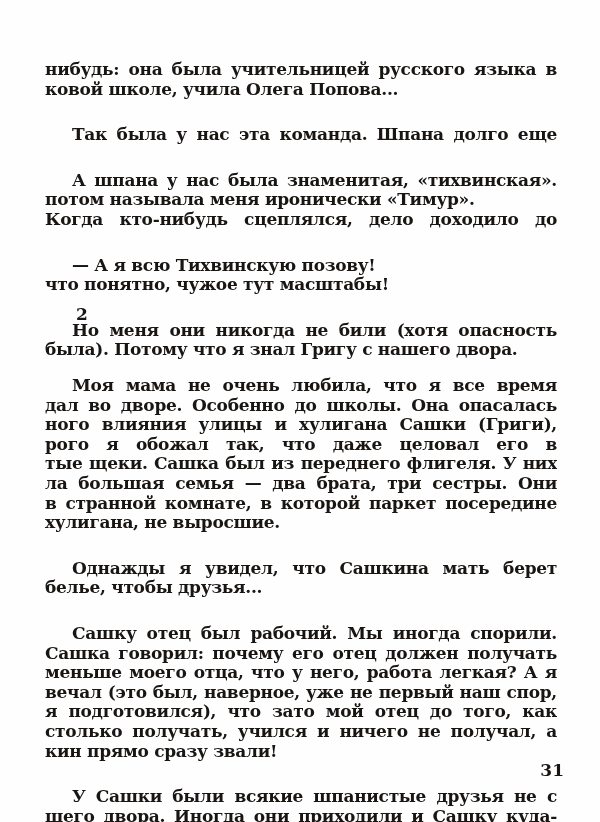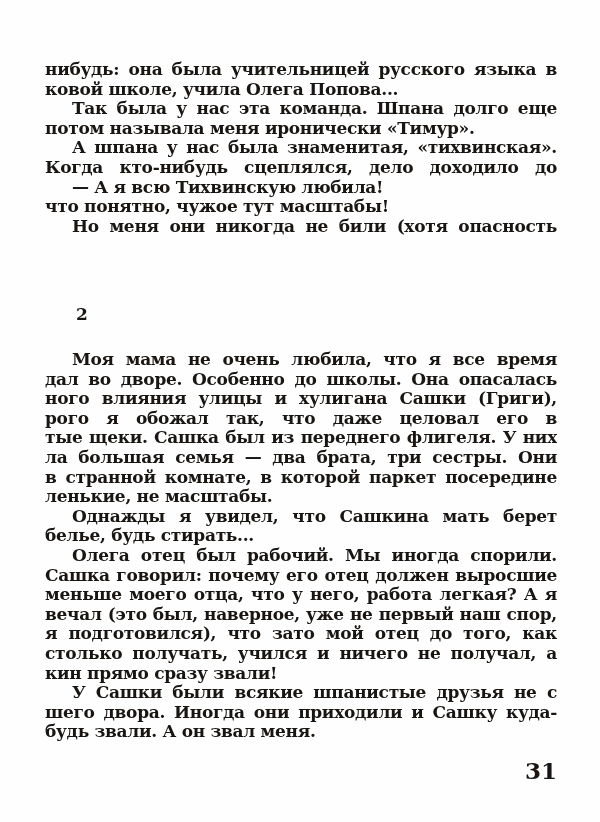--- a/index.html
+++ b/index.html
@@ -31,70 +31,72 @@
     text-align: justify;
     text-align-last: justify;
   }
   .line.left {
     text-align: right;
     text-align-last: left;
     white-space: nowrap;
   }
   .line.indent {
     text-indent: 27px;
+    margin-top: 26px;
   }
   #section-heading {
     position: absolute;
     left: 76px;
     top: 305px;
     font-size: 17px;
     line-height: 19.6px;
   }
   #page-number {
     position: absolute;
-    left: 45px;
+    left: 52px;
     top: 761px;
     width: 512px;
     text-align: right;
-    font-size: 23px;
+    font-size: 17px;
     line-height: 19.6px;
   }
 </style>
 </head>
 <body>
 
 <div id="scan-page">
 
   <div class="textblock" style="top: 60px;">
       <div class="line">нибудь: она была учительницей русского языка в цир-</div>
       <div class="line left">ковой школе, учила Олега Попова...</div>
       <div class="line indent">Так была у нас эта команда. Шпана долго еще</div>
+      <div class="line indent">А шпана у нас была знаменитая, «тихвинская».</div>
       <div class="line left">потом называла меня иронически «Тимур».</div>
-      <div class="line indent">А шпана у нас была знаменитая, «тихвинская».</div>
       <div class="line">Когда кто-нибудь сцеплялся, дело доходило до угроз:</div>
-      <div class="line left indent">— А я всю Тихвинскую любила!</div>
+      <div class="line left indent">— А я всю Тихвинскую позову!</div>
       <div class="line left">что понятно, чужое тут масштабы!</div>
       <div class="line indent">Но меня они никогда не били (хотя опасность такая</div>
+      <div class="line left">была). Потому что я знал Григу с нашего двора.</div>
     </div>
 
   <div id="section-heading">2</div>
 
   <div class="textblock" style="top: 350px;">
       <div class="line indent">Моя мама не очень любила, что я все время пропа-</div>
       <div class="line">дал во дворе. Особенно до школы. Она опасалась дур-</div>
       <div class="line">ного влияния улицы и хулигана Сашки (Григи), кото-</div>
       <div class="line">рого я обожал так, что даже целовал его в веснушча-</div>
       <div class="line">тые щеки. Сашка был из переднего флигеля. У них бы-</div>
       <div class="line">ла большая семья — два брата, три сестры. Они жили</div>
       <div class="line">в странной комнате, в которой паркет посередине взду-</div>
-      <div class="line left">ленькие, не масштабы.</div>
+      <div class="line left">хулигана, не выросшие.</div>
       <div class="line indent">Однажды я увидел, что Сашкина мать берет чужое</div>
-      <div class="line left">белье, будь стирать...</div>
-      <div class="line indent">Олега отец был рабочий. Мы иногда спорили.</div>
-      <div class="line">Сашка говорил: почему его отец должен выросшие</div>
+      <div class="line left">белье, чтобы друзья...</div>
+      <div class="line indent">Сашку отец был рабочий. Мы иногда спорили.</div>
+      <div class="line">Сашка говорил: почему его отец должен получать</div>
       <div class="line">меньше моего отца, что у него, работа легкая? А я от-</div>
       <div class="line">вечал (это был, наверное, уже не первый наш спор, и</div>
       <div class="line">я подготовился), что зато мой отец до того, как стал</div>
       <div class="line">столько получать, учился и ничего не получал, а Саш-</div>
       <div class="line left">кин прямо сразу звали!</div>
       <div class="line indent">У Сашки были всякие шпанистые друзья не с на-</div>
       <div class="line">шего двора. Иногда они приходили и Сашку куда-ни-</div>
       <div class="line left">будь звали. А он звал меня.</div>
     </div>
 

